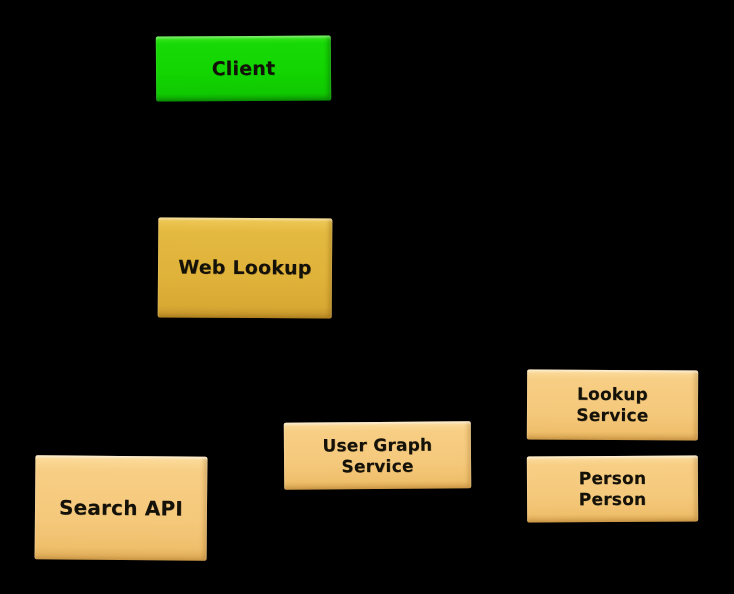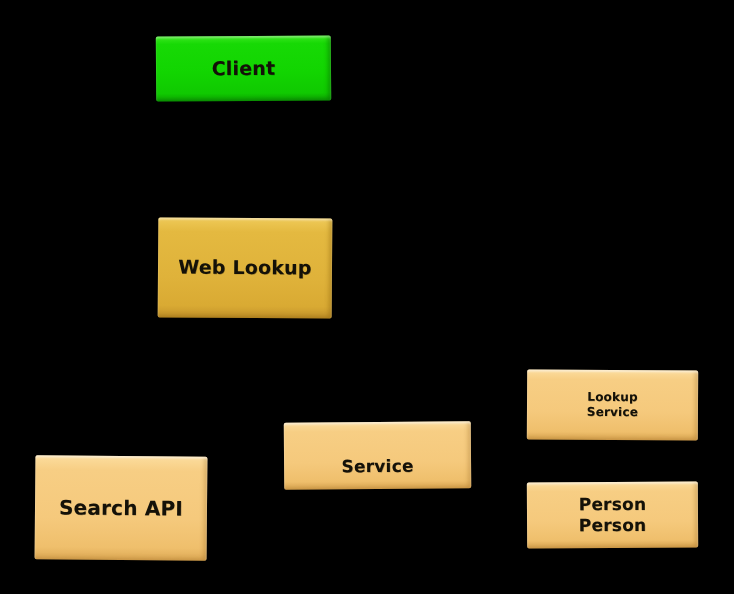--- a/index.html
+++ b/index.html
@@ -64,23 +64,23 @@
   .node-web-server    { left: 158px; top: 218px; width: 174px; height: 100px; transform: rotate(0.4deg); }
   .node-web-server .node-label { font-size: 19px; }
 
   .node-search-api    { left: 35px;  top: 456px; width: 172px; height: 104px; transform: rotate(0.5deg); }
   .node-search-api .node-label { font-size: 20px; }
 
   .node-user-graph    { left: 284px; top: 422px; width: 187px; height: 67px;  transform: rotate(-0.4deg); }
   .node-user-graph .node-label { font-size: 17px; }
 
   .node-lookup        { left: 527px; top: 370px; width: 171px; height: 70px;  transform: rotate(0.3deg); }
-  .node-lookup .node-label { font-size: 12px; }
+  .node-lookup .node-label { font-size: 17px; }
 
-  .node-person        { left: 527px; top: 482px; width: 171px; height: 66px;  transform: rotate(-0.3deg); }
+  .node-person        { left: 527px; top: 456px; width: 171px; height: 66px;  transform: rotate(-0.3deg); }
   .node-person .node-label { font-size: 17px; }
 </style>
 </head>
 <body>
 
 <div class="diagram-canvas">
 
   <div class="node green node-client">
     <div class="node-label">
       <span>Client</span>
@@ -94,21 +94,21 @@
   </div>
 
   <div class="node tan node-search-api">
     <div class="node-label">
       <span>Search API</span>
     </div>
   </div>
 
   <div class="node tan node-user-graph">
     <div class="node-label">
-      <br>
+      <span>User Graph</span><br>
       <span>Service</span>
     </div>
   </div>
 
   <div class="node tan node-lookup">
     <div class="node-label">
       <span>Lookup</span><br>
       <span>Service</span>
     </div>
   </div>

